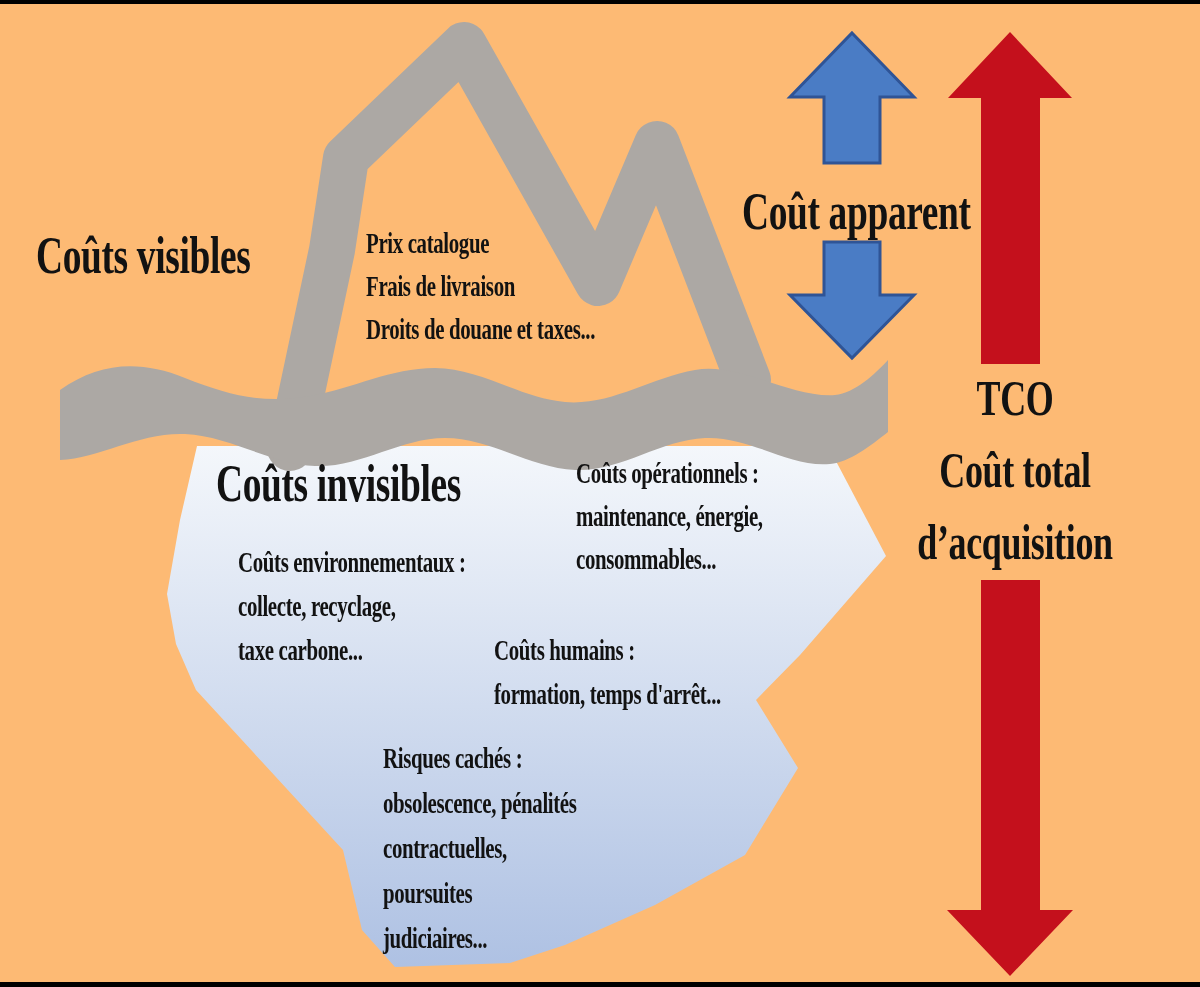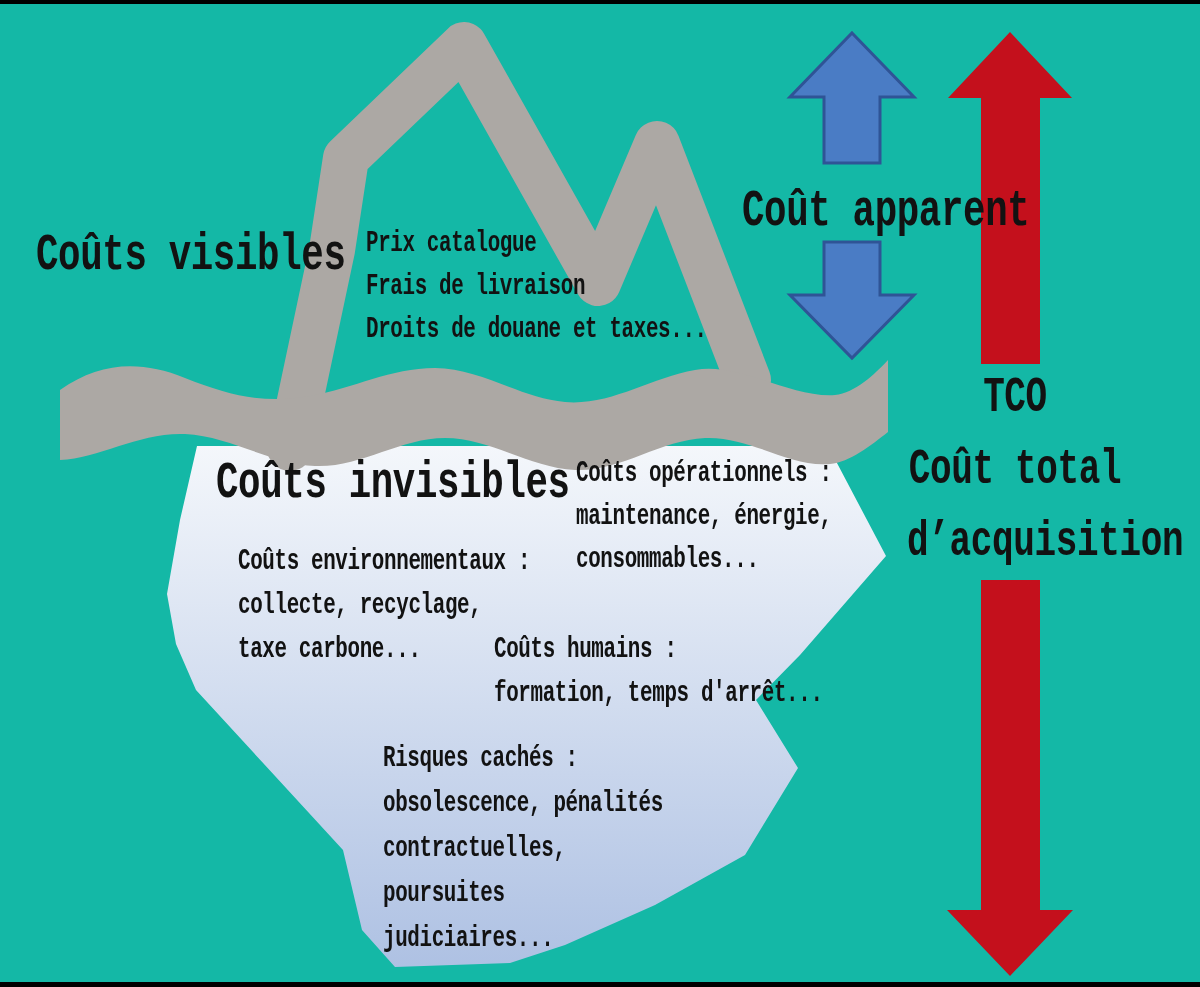--- a/index.html
+++ b/index.html
@@ -1,21 +1,21 @@
 <!DOCTYPE html>
 <html><head>
 <meta charset="utf-8">
 <style>
   html,body{margin:0;padding:0;background:#ffffff;}
   #canvas{
     position:relative;
     width:1200px;height:987px;
     overflow:hidden;
-    background:#14b8a6;
-    font-family:Liberation Mono, monospace;
+    background:#fdba74;
+    font-family:Liberation Serif, serif;
   }
   #shapes{position:absolute;left:0;top:0;width:1200px;height:987px;}
   .txt{
     position:absolute;
     color:#121212;
     font-weight:700;
     letter-spacing:-0.5px;
     white-space:nowrap;
     transform:scaleX(0.72);
     transform-origin:left top;

